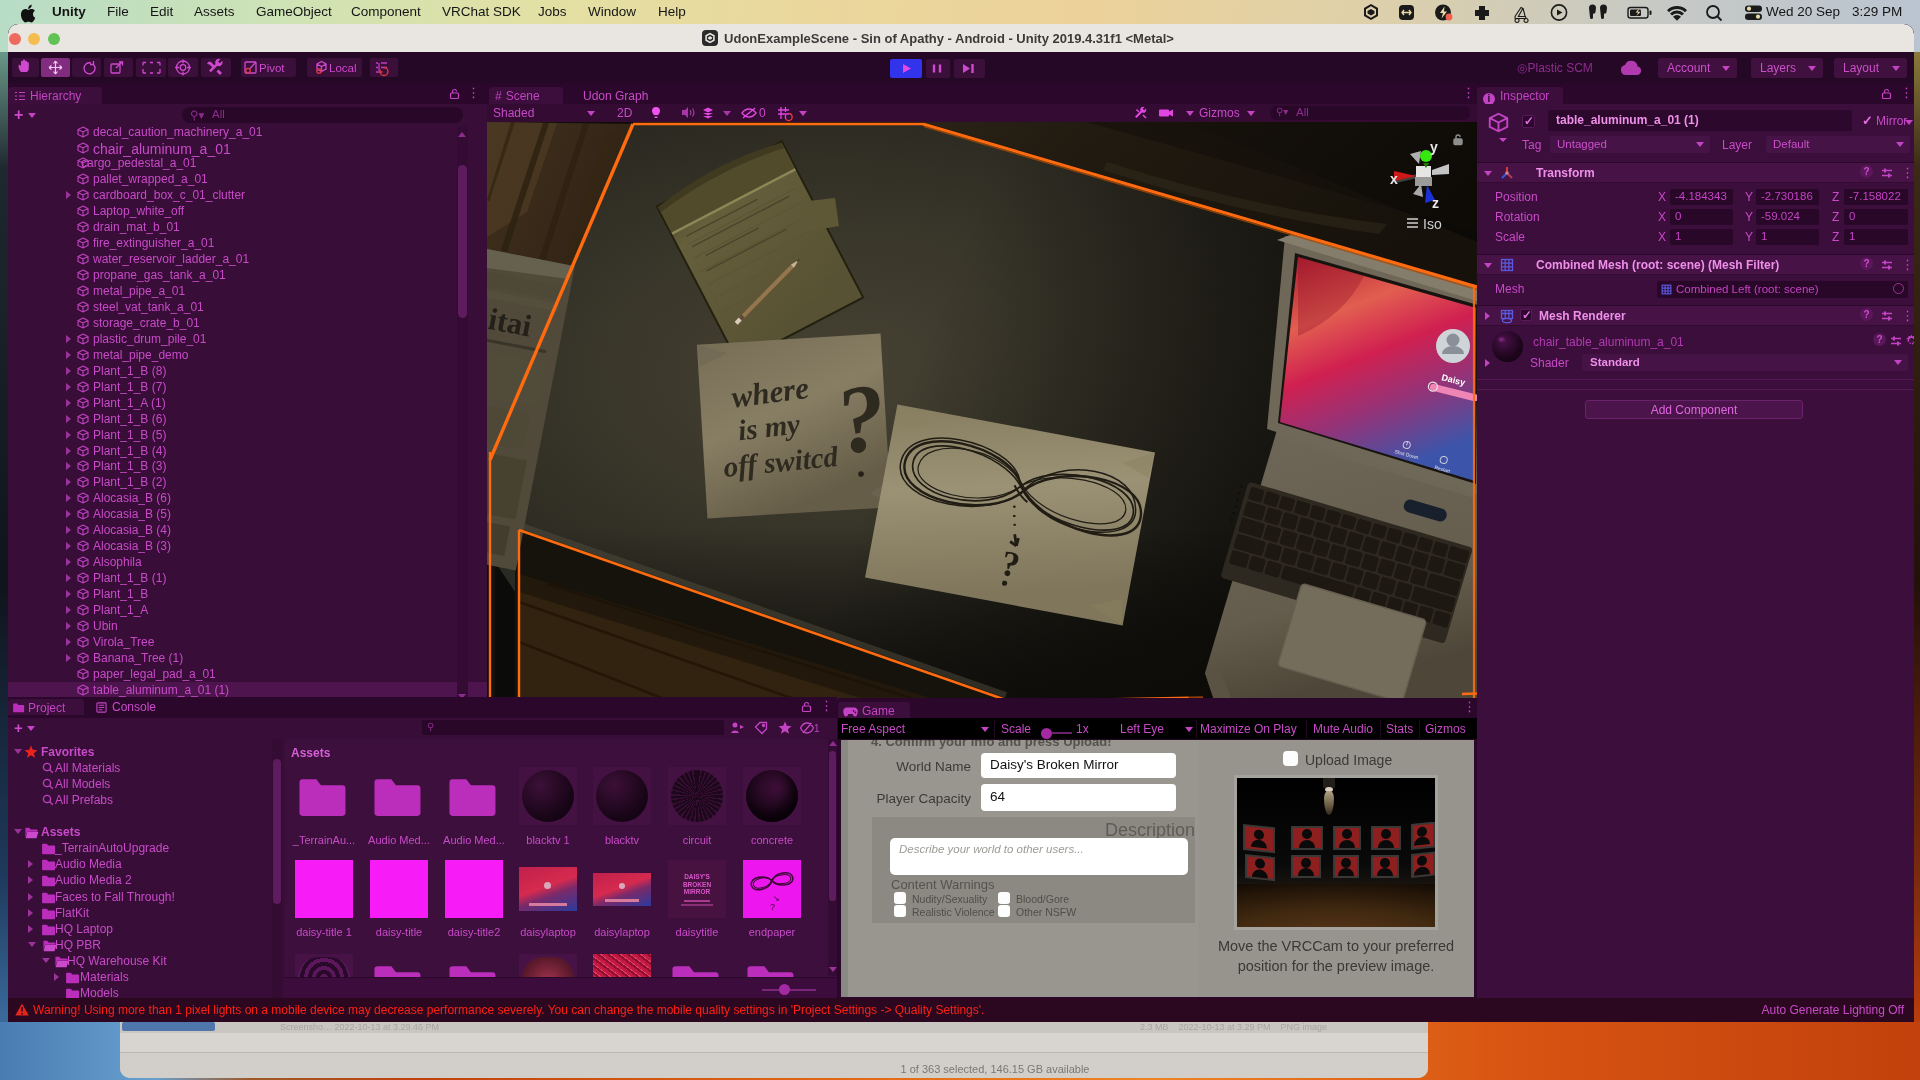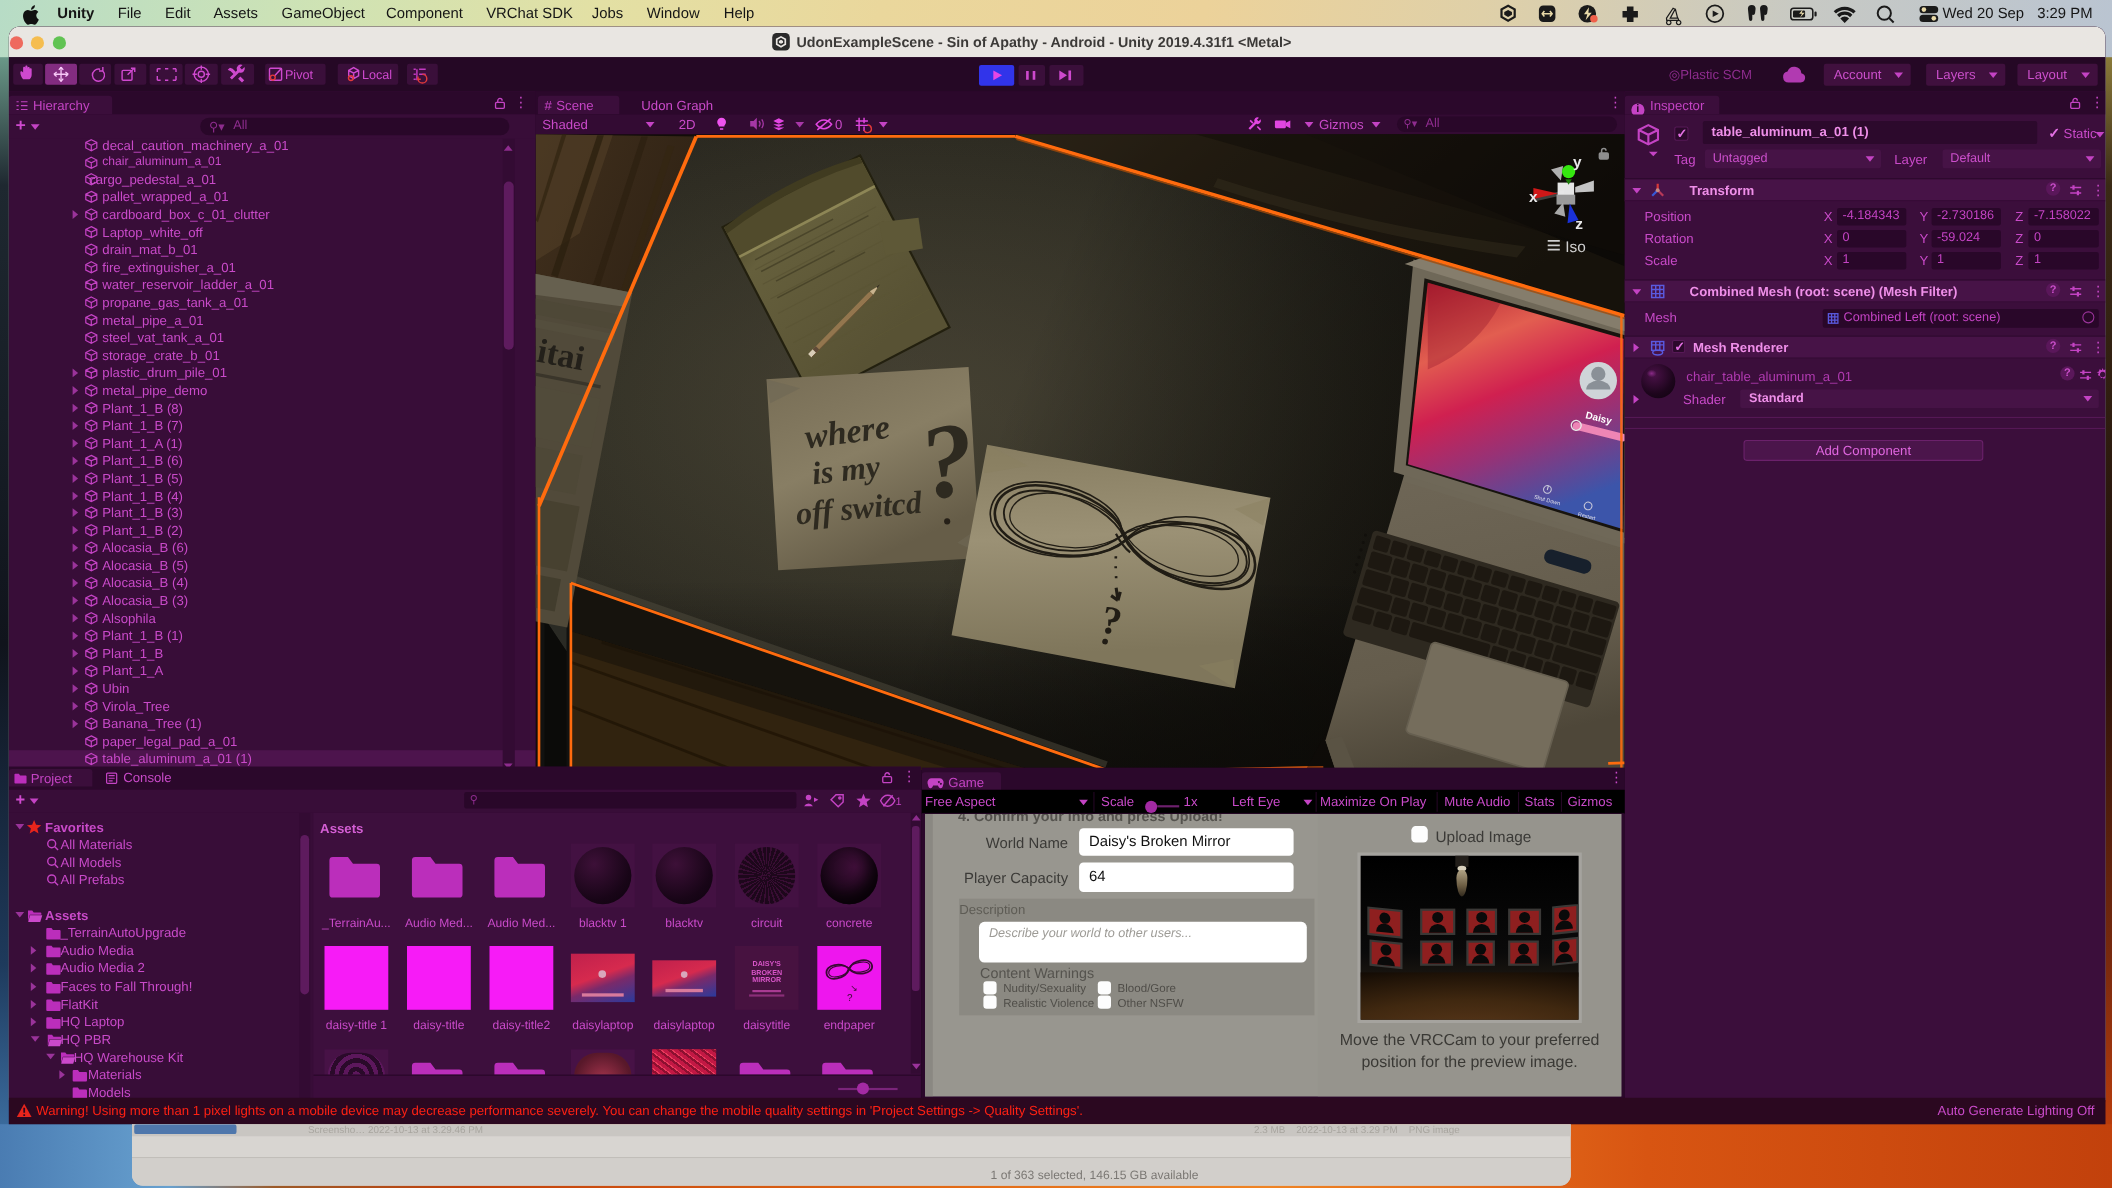--- a/index.html
+++ b/index.html
@@ -196,21 +196,21 @@
           <div class="row" style="top:40.5px;">
               <svg class="cube" style="left:69px;top:2px" width="12" height="12">
                 <use href="#cub"></use>
               </svg>
               <span class="mg" style="position:absolute;left:85px;top:1px;font-size:12px">decal_caution_machinery_a_01</span>
             </div>
           <div class="row" style="top:56.5px;">
               <svg class="cube" style="left:69px;top:2px" width="12" height="12">
                 <use href="#cub"></use>
               </svg>
-              <span class="mg" style="position:absolute;left:85px;top:1px;font-size:11px">chair_aluminum_a_01</span>
+              <span class="mg" style="position:absolute;left:85px;top:1px;font-size:14px">chair_aluminum_a_01</span>
             </div>
           <div class="row" style="top:72.4px;">
               <svg class="cube" style="left:69px;top:2px" width="12" height="12">
                 <use href="#cub"></use>
               </svg>
               <span class="mg" style="position:absolute;left:73px;top:1px;font-size:12px">cargo_pedestal_a_01</span>
             </div>
           <div class="row" style="top:88.3px;">
               <svg class="cube" style="left:69px;top:2px" width="12" height="12">
                 <use href="#cub"></use>
@@ -830,21 +830,21 @@
       </div>
       <svg class="cube" style="left:11px;top:29px" width="21" height="21" viewBox="0 0 12 12">
           <use href="#cub"></use>
         </svg>
       <span class="caret" style="left:22px;top:55px;border-top-width:4px"></span>
       <div class="chk on" style="left:45px;top:32px"></div>
       <div class="fld" style="left:71px;top:27px;width:304px;height:21px;background:#2c092c">
           <span class="bright" style="position:absolute;left:8px;top:3px;font-weight:700;font-size:12px">table_aluminum_a_01 (1)</span>
         </div>
       <div class="abs" style="left:385px;top:30px;color:#e370e3;font-size:13px;font-weight:700">✓</div>
-      <div class="abs mg" style="left:399px;top:31px;font-size:12px">Static</div>
+      <div class="abs mg" style="left:399px;top:31px;font-size:12px">Mirror</div>
       <span class="caret" style="left:428px;top:37px"></span>
       <div class="abs mg" style="left:45px;top:55px;font-size:12px">Tag</div>
       <div class="drop" style="left:73px;top:53px;width:160px;height:17px">
           <span style="position:absolute;left:7px;top:2px">Untagged</span>
           <span class="caret" style="right:6px;top:6px"></span>
         </div>
       <div class="abs mg" style="left:245px;top:55px;font-size:12px">Layer</div>
       <div class="drop" style="left:289px;top:53px;width:144px;height:17px">
           <span style="position:absolute;left:7px;top:2px">Default</span>
           <span class="caret" style="right:6px;top:6px"></span>
@@ -1237,21 +1237,21 @@
         <div class="abs" style="left:30px;top:-6px;font-size:13px;font-weight:700;color:#55534e">4. Confirm your info and press Upload!</div>
         <div class="abs" style="left:47px;top:19px;width:83px;text-align:right;font-size:13.5px">World Name</div>
         <div class="abs" style="left:140px;top:13px;width:195px;height:25px;background:#fff;border-radius:4px">
             <span style="position:absolute;left:9px;top:4px;font-size:13.5px;color:#111">Daisy's Broken Mirror</span>
           </div>
         <div class="abs" style="left:28px;top:51px;width:102px;text-align:right;font-size:13.5px">Player Capacity</div>
         <div class="abs" style="left:140px;top:44px;width:195px;height:27px;background:#fff;border-radius:4px">
             <span style="position:absolute;left:9px;top:5px;font-size:13.5px;color:#111">64</span>
           </div>
         <div class="abs" style="left:31px;top:77px;width:323px;height:106px;background:#8b8982">
-          <div class="abs" style="left:0;top:3px;width:323px;text-align:left;font-size:12px;color:#5e5c55">Description</div>
+          <div class="abs" style="left:0;top:3px;width:323px;text-align:right;font-size:18px;color:#5e5c55">Description</div>
           <div class="abs" style="left:18px;top:21px;width:298px;height:37px;background:#fff;border-radius:5px">
               <span style="position:absolute;left:9px;top:5px;font-size:11.5px;font-style:italic;color:#9d9b96">Describe your world to other users...</span>
             </div>
           <div class="abs" style="left:19px;top:60px;font-size:13px;color:#55534e">Content Warnings</div>
           <div class="abs" style="left:22px;top:75px;width:12px;height:12px;background:#fdfdfd;border-radius:3px"></div>
           <div class="abs" style="left:40px;top:76px;font-size:10.5px;color:#504e49">Nudity/Sexuality</div>
           <div class="abs" style="left:126px;top:75px;width:12px;height:12px;background:#fdfdfd;border-radius:3px"></div>
           <div class="abs" style="left:144px;top:76px;font-size:10.5px;color:#504e49">Blood/Gore</div>
           <div class="abs" style="left:22px;top:88px;width:12px;height:12px;background:#fdfdfd;border-radius:3px"></div>
           <div class="abs" style="left:40px;top:89px;font-size:10.5px;color:#504e49">Realistic Violence</div>

